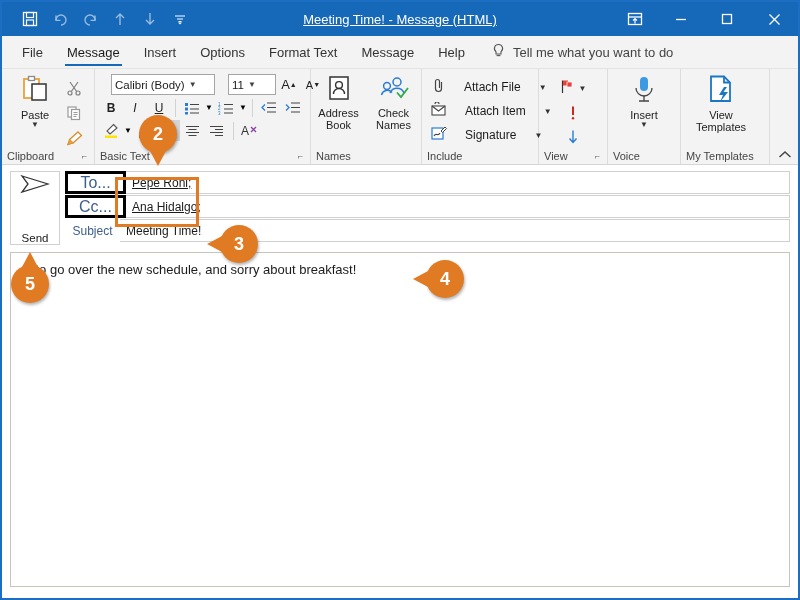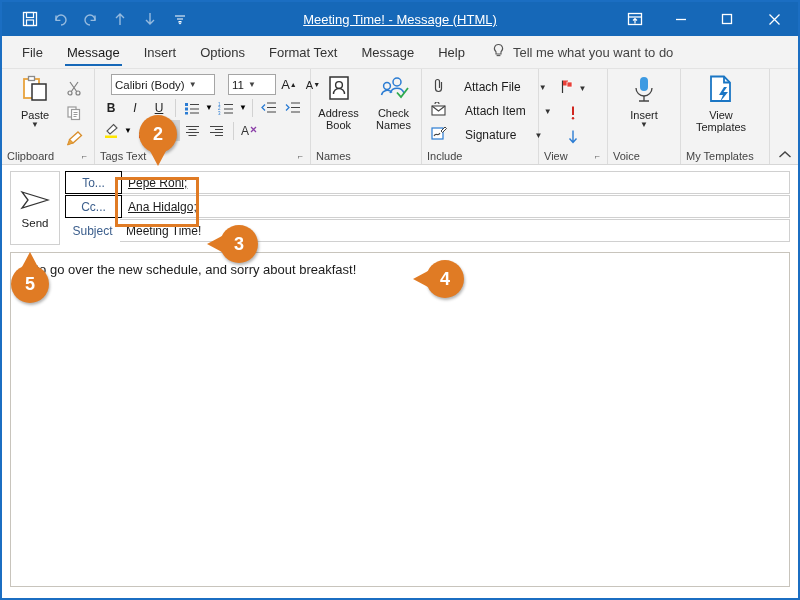--- a/index.html
+++ b/index.html
@@ -189,37 +189,37 @@
     display: flex;
     align-items: flex-start;
     gap: 0;
     background: #ffffff;
   }
   .sendbtn {
     width: 48px; height: 72px;
     border: 1px solid #d0d0d0;
     background: #fff;
     display: flex; flex-direction: column;
-    align-items: center; justify-content: center;
+    align-items: center; justify-content: space-between;
     gap: 3px;
     font-size: 11.5px; color: #1b1b1b;
   }
   .fields {
     flex: 1;
     margin-left: 5px;
     display: flex; flex-direction: column;
     gap: 1px;
   }
   .frow { display: flex; align-items: stretch; height: 23px; }
   .fbtn {
     width: 55px;
-    border: 1px solid #000000;
+    border: 3px solid #000000;
     background: #fff;
     display: flex; align-items: center; justify-content: center;
-    font-size: 12px; color: #3b5e8c;
+    font-size: 16px; color: #3b5e8c;
   }
   .flabel {
     width: 55px;
     display: flex; align-items: center; justify-content: center;
     font-size: 12px; color: #3b5e8c;
   }
   .fvalue {
     flex: 1;
     border: 1px solid #d0d0d0;
     border-left: none;
@@ -517,21 +517,21 @@
           <div class="sep"></div>
           <div class="ttbtn">
             <svg width="17" height="16" viewBox="0 0 17 16">
                 <text x="0" y="12" font-size="12" fill="#333">A</text>
                 <path d="M10 9 L15 4 M10 4 L15 9" stroke="#8b3fa8" stroke-width="1.3"></path>
               </svg>
           </div>
         </div>
       </div>
       <div class="group-label">
-        <span>Tags Text</span>
+        <span>Basic Text</span>
         <span class="dlg">⌐</span>
       </div>
     </div>
 
     <div class="group" style="width:100px">
       <div class="group-body" style="justify-content:center;gap:10px">
         <div class="bigbtn">
           <span>
             <svg width="28" height="28" viewBox="0 0 28 28">
                 <rect x="5" y="2" width="18" height="22" fill="#fff" stroke="#333" stroke-width="1.5"></rect>

